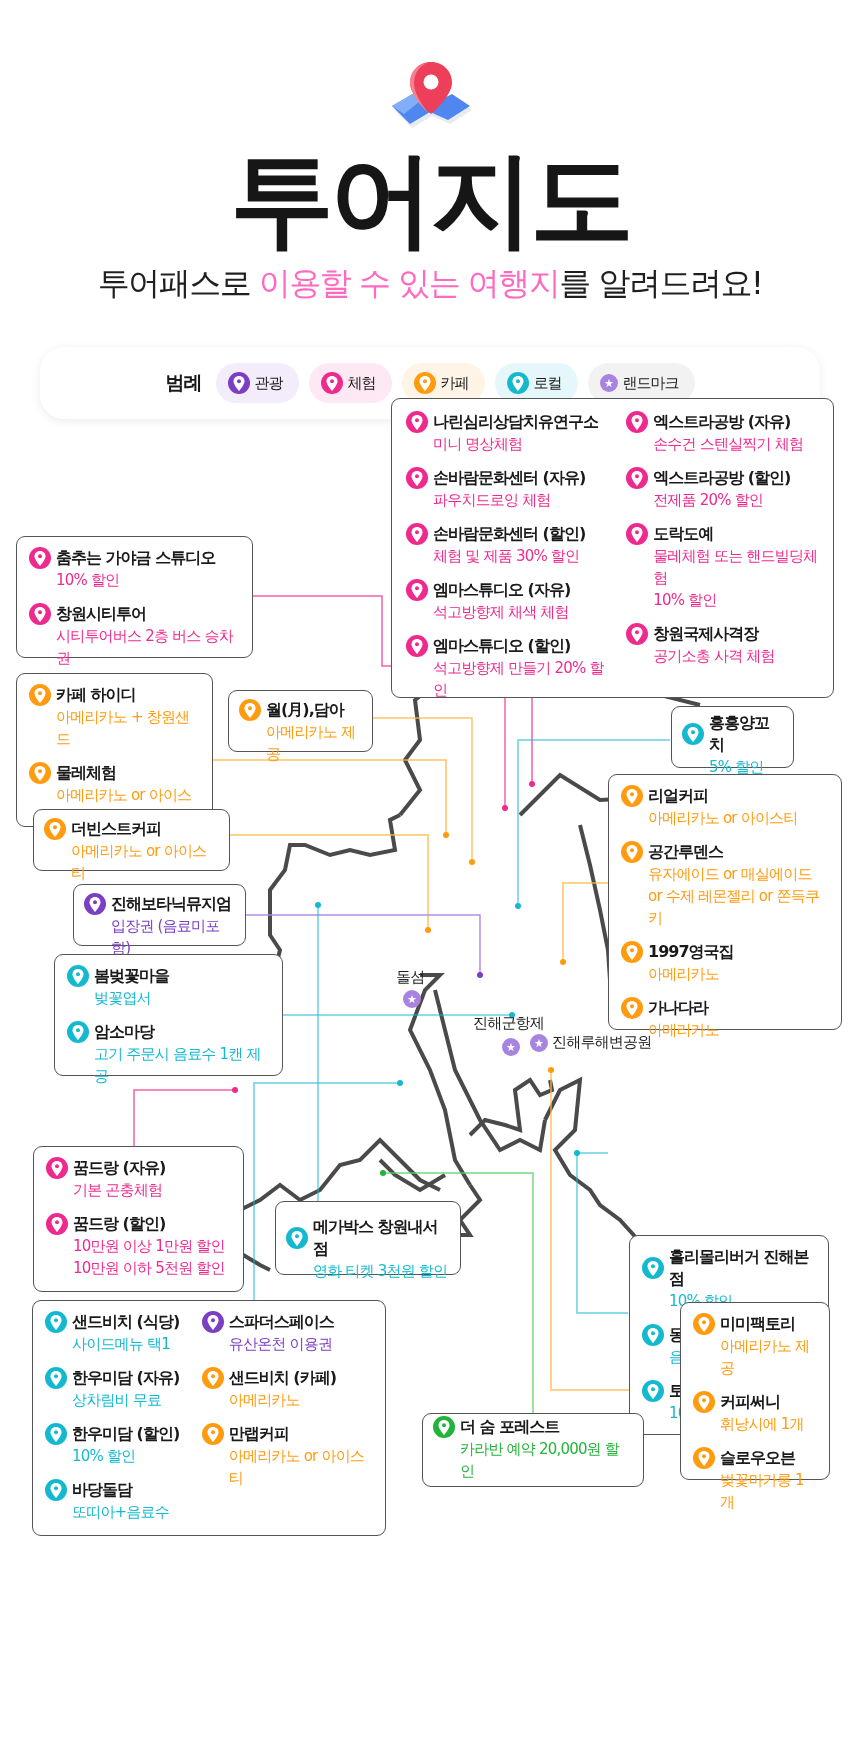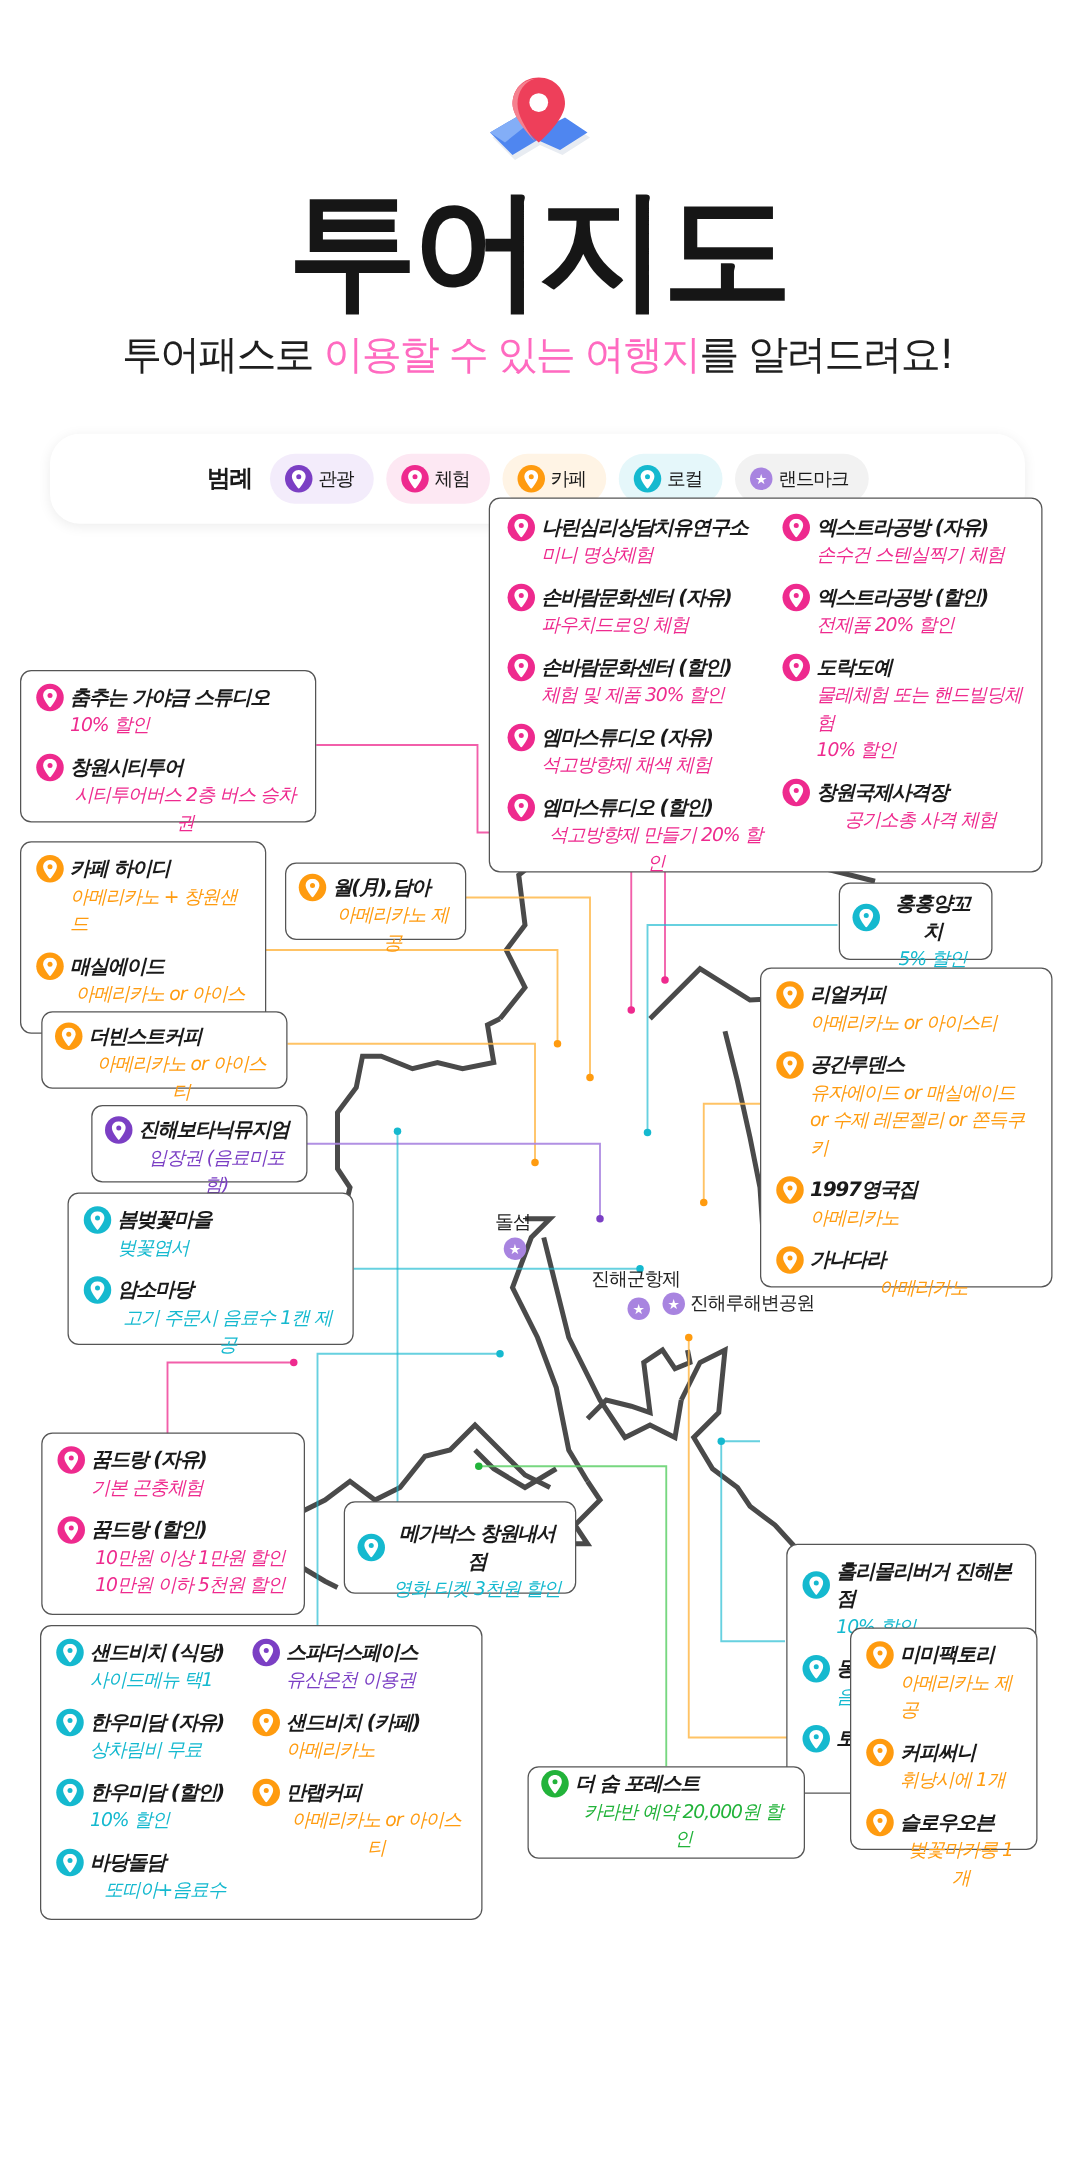--- a/index.html
+++ b/index.html
@@ -18,22 +18,22 @@
             border-radius: 24px; box-shadow: 0 2px 10px rgba(0,0,0,0.08); display: flex;
             align-items: center; justify-content: center; gap: 10px; }
   .legend-title { font-size: 19px; font-weight: bold; letter-spacing: -1px; margin-right: 4px; }
   .chip { display: flex; align-items: center; gap: 5px; height: 40px; padding: 0 16px 0 12px; border-radius: 20px;
           font-size: 15px; letter-spacing: -1px; }
 
   .map { position: absolute; left: 0; top: 430px; width: 860px; height: 1317px; }
   .map svg.lines { position: absolute; left: 0; top: 0; width: 860px; height: 1317px; }
 
   .card { position: absolute; background: #fff; border: 1.3px solid #555; border-radius: 9px; padding: 10px 12px; }
-  .item { display: flex; flex-direction: column; margin-bottom: 12px; font-style: italic; }
-  .item:last-child { margin-bottom: 0; text-align: center; }
+  .item { display: flex; flex-direction: column; margin-bottom: 12px; }
+  .item:last-child { margin-bottom: 0; }
   .item-head { display: flex; align-items: center; gap: 5px; font-size: 16px; font-weight: bold; letter-spacing: -1px; color: #1a1a1a; line-height: 22px; }
   .item-desc { font-size: 15px; letter-spacing: -0.8px; line-height: 22px; padding-left: 27px; }
   .ipin { width: 22px; height: 22px; border-radius: 50%; display: flex; align-items: center; justify-content: center; flex: 0 0 auto; }
   .ipin svg { width: 12px; height: 15px; }
   .cols { display: flex; gap: 10px; }
   .col { display: flex; flex-direction: column; }
 
   .mlabel { position: absolute; font-size: 15px; letter-spacing: -0.8px; color: #222; }
   .star { position: absolute; width: 18px; height: 18px; border-radius: 50%; background: #a884e0; display: flex; align-items: center; justify-content: center; color: #fff; font-size: 11px; }
 </style>
@@ -317,21 +317,21 @@
         <div class="item-desc" style="color:#ff9b0f">아메리카노 + 창원샌드</div>
       </div>
     <div class="item">
         <div class="item-head">
           <span class="ipin" style="background:#ff9b0f">
             <svg viewBox="0 0 12 15">
               <path d="M6 0C2.7 0 0.5 2.4 0.5 5.3 0.5 9 6 15 6 15s5.5-6 5.5-9.7C11.5 2.4 9.3 0 6 0z" fill="#fff"></path>
               <circle cx="6" cy="5.3" r="2" fill="#ff9b0f"></circle>
             </svg>
           </span>
-          <span>매실에이드</span>
+          <span>물레체험</span>
         </div>
         <div class="item-desc" style="color:#ff9b0f">아메리카노 or 아이스티</div>
       </div>
   </div>
 
   <div class="card" style="left:228px;top:260px;width:145px;height:62px;padding:8px 10px">
     <div class="item">
         <div class="item-head">
           <span class="ipin" style="background:#ff9b0f">
             <svg viewBox="0 0 12 15">

